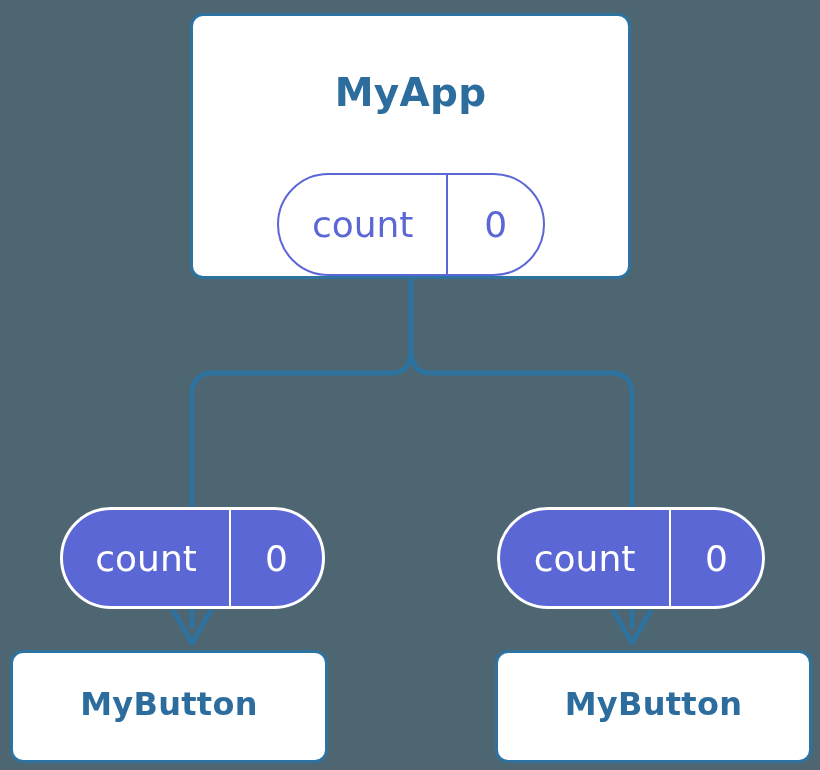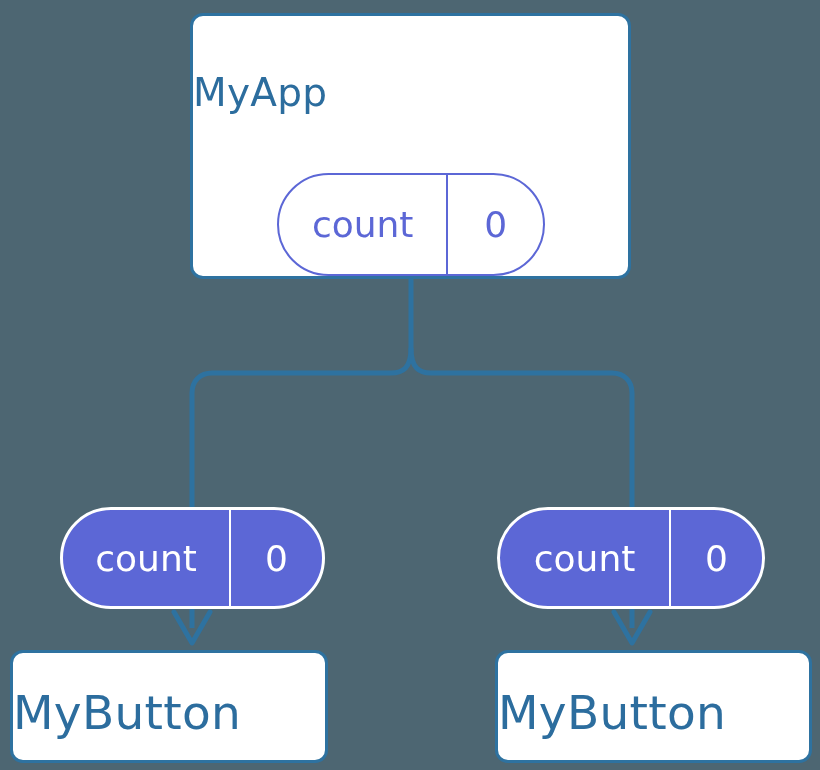--- a/index.html
+++ b/index.html
@@ -30,23 +30,23 @@
     position: absolute;
     background: #ffffff;
     border: 3px solid #2e72a0;
     border-radius: 13px;
     box-sizing: border-box;
   }
   .comp-title {
     position: absolute;
     left: 0;
     width: 100%;
-    text-align: left;
+    text-align: center;
     color: #2c6d9e;
-    font-weight: 400;
+    font-weight: 700;
     letter-spacing: 0.3px;
     white-space: nowrap;
   }
 
   #app-box {
     left: 190px;
     top: 13px;
     width: 441px;
     height: 266px;
   }
@@ -63,21 +63,21 @@
   }
   #btn-box-right {
     left: 495px;
     top: 650px;
     width: 317px;
     height: 113px;
   }
   #btn-box-left .comp-title,
   #btn-box-right .comp-title {
     top: 32px;
-    font-size: 47px;
+    font-size: 32px;
   }
 
   
   .pill {
     position: absolute;
     display: flex;
     align-items: stretch;
     box-sizing: border-box;
     border-radius: 999px;
     overflow: hidden;

